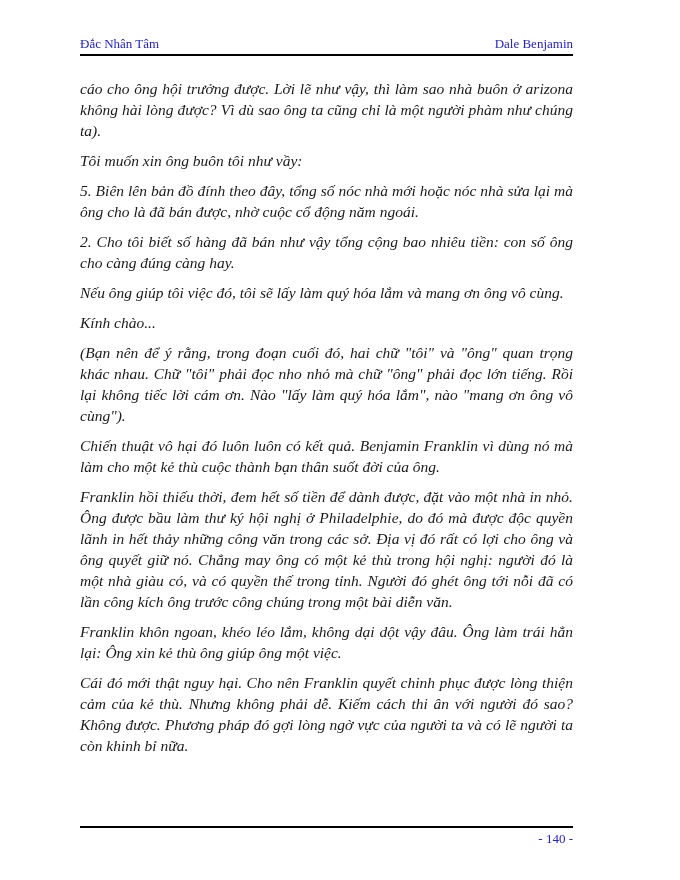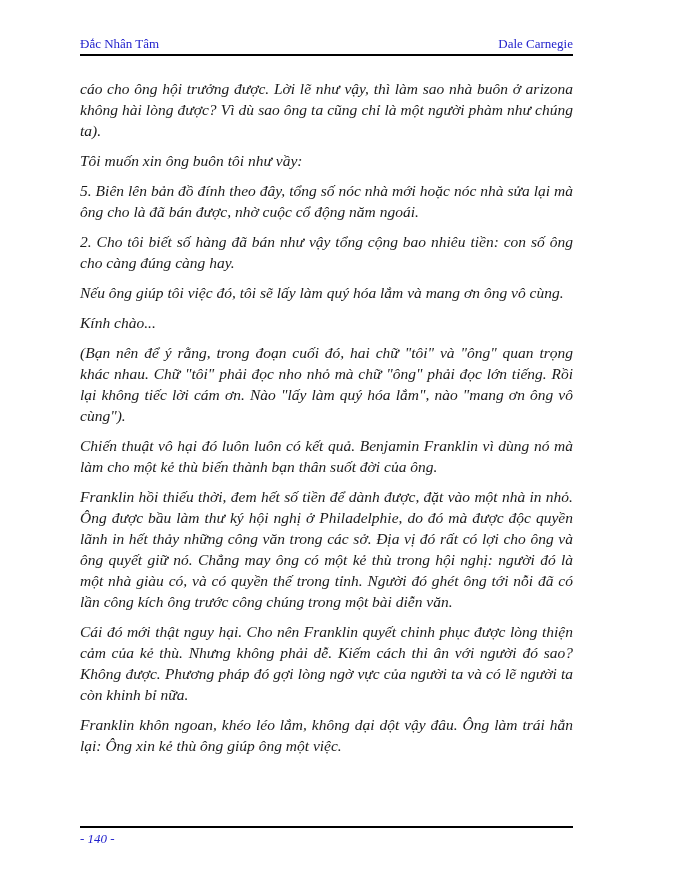--- a/index.html
+++ b/index.html
@@ -47,54 +47,53 @@
   }
 
   .page-body p { margin: 0 0 9px 0; }
 
   .page-footer {
     position: absolute;
     top: 826px;
     left: 80px;
     right: 79px;
     border-top: 2px solid var(--rule-black, #000000);
-    text-align: left;
+    text-align: right;
     padding-top: 3px;
     font-size: 13px;
     line-height: 15px;
-    font-style: italic;
   }
 
   .page-number {
     color: var(--link-blue, #2222cc);
     text-decoration: none;
     cursor: pointer;
   }
 </style>
 </head>
 <body>
 
 <div class="page">
 
   <header class="page-header">
     <a class="header-link">Đắc Nhân Tâm</a>
-    <a class="header-link">Dale Carnegie</a>
+    <a class="header-link">Dale Benjamin</a>
   </header>
 
   <main class="page-body">
     <p>cáo cho ông hội trưởng được. Lời lẽ như vậy, thì làm sao nhà buôn ở arizona không hài lòng được? Vì dù sao ông ta cũng chỉ là một người phàm như chúng ta).</p>
     <p>Tôi muốn xin ông buôn tôi như vầy:</p>
     <p>5. Biên lên bản đồ đính theo đây, tổng số nóc nhà mới hoặc nóc nhà sửa lại mà ông cho là đã bán được, nhờ cuộc cổ động năm ngoái.</p>
     <p>2. Cho tôi biết số hàng đã bán như vậy tổng cộng bao nhiêu tiền: con số ông cho càng đúng càng hay.</p>
     <p>Nếu ông giúp tôi việc đó, tôi sẽ lấy làm quý hóa lắm và mang ơn ông vô cùng.</p>
     <p>Kính chào...</p>
     <p>(Bạn nên để ý rằng, trong đoạn cuối đó, hai chữ "tôi" và "ông" quan trọng khác nhau. Chữ "tôi" phải đọc nho nhỏ mà chữ "ông" phải đọc lớn tiếng. Rồi lại không tiếc lời cám ơn. Nào "lấy làm quý hóa lắm", nào "mang ơn ông vô cùng").</p>
-    <p>Chiến thuật vô hại đó luôn luôn có kết quả. Benjamin Franklin vì dùng nó mà làm cho một kẻ thù biến thành bạn thân suốt đời của ông.</p>
+    <p>Chiến thuật vô hại đó luôn luôn có kết quả. Benjamin Franklin vì dùng nó mà làm cho một kẻ thù cuộc thành bạn thân suốt đời của ông.</p>
     <p>Franklin hồi thiếu thời, đem hết số tiền để dành được, đặt vào một nhà in nhỏ. Ông được bầu làm thư ký hội nghị ở Philadelphie, do đó mà được độc quyền lãnh in hết thảy những công văn trong các sở. Địa vị đó rất có lợi cho ông và ông quyết giữ nó. Chẳng may ông có một kẻ thù trong hội nghị: người đó là một nhà giàu có, và có quyền thế trong tỉnh. Người đó ghét ông tới nỗi đã có lần công kích ông trước công chúng trong một bài diễn văn.</p>
+    <p>Franklin khôn ngoan, khéo léo lắm, không dại dột vậy đâu. Ông làm trái hẳn lại: Ông xin kẻ thù ông giúp ông một việc.</p>
     <p>Cái đó mới thật nguy hại. Cho nên Franklin quyết chinh phục được lòng thiện cảm của kẻ thù. Nhưng không phải dễ. Kiếm cách thi ân với người đó sao? Không được. Phương pháp đó gợi lòng ngờ vực của người ta và có lẽ người ta còn khinh bỉ nữa.</p>
-    <p>Franklin khôn ngoan, khéo léo lắm, không dại dột vậy đâu. Ông làm trái hẳn lại: Ông xin kẻ thù ông giúp ông một việc.</p>
   </main>
 
   <footer class="page-footer">
     <a class="page-number">- 140 -</a>
   </footer>
 
 </div>
 
 </body></html>

